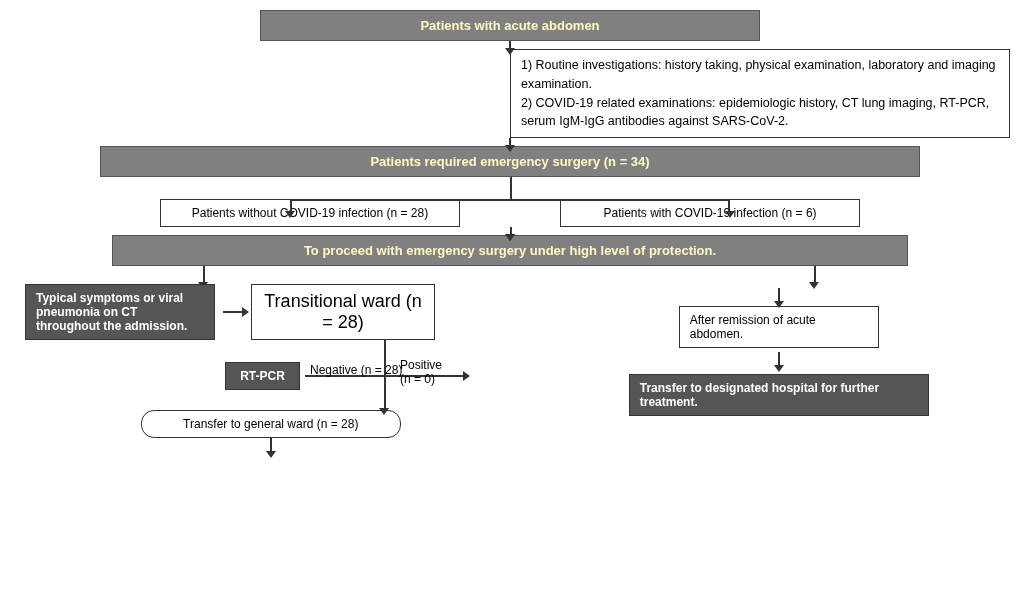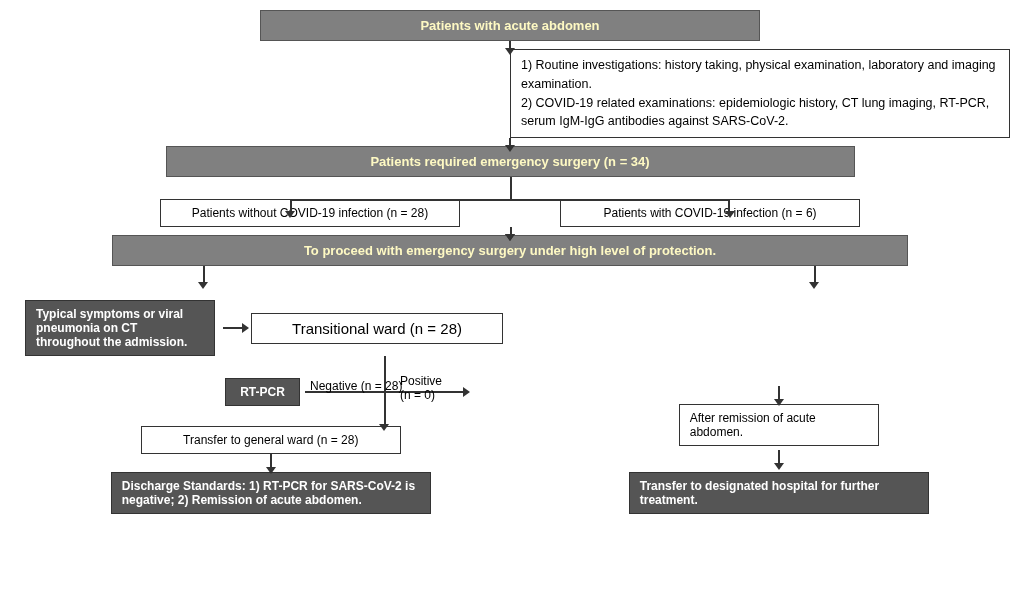--- a/index.html
+++ b/index.html
@@ -81,21 +81,21 @@
     <div class="white-box" style="width:500px; font-size:12.5px; line-height:1.5;">
       <span>1) Routine investigations: history taking, physical examination, laboratory and imaging examination.<br>2) COVID-19 related examinations: epidemiologic history, CT lung imaging, RT-PCR, serum IgM-IgG antibodies against SARS-CoV-2.</span>
     </div>
   </div>
 
   <div style="display:flex; justify-content:center;">
     <div class="arrow-down" style="height:8px;"></div>
   </div>
 
   <div style="display:flex; justify-content:center;">
-    <div class="gray-box" style="width:689px;">
+    <div class="gray-box" style="width:820px;">
       <span>Patients required emergency surgery (n = 34)</span>
     </div>
   </div>
 
   <div style="display:flex; justify-content:center; align-items:flex-start; height:22px; position:relative; width:700px; margin:0 auto;">
 
     <div style="position:absolute; left:50%; top:0; width:2px; height:22px; background:#333;"></div>
 
     <div style="position:absolute; left:130px; top:22px; width:440px; height:2px; background:#333;"></div>
 
@@ -134,33 +134,33 @@
 
   <div style="display:flex; width:970px; margin:0 auto; position:relative; height:18px;">
 
     <div style="position:absolute; left:178px; top:0; width:2px; height:18px; background:#333;"></div>
     <div style="position:absolute; left:173px; top:16px; border-left:5px solid transparent; border-right:5px solid transparent; border-top:7px solid #333;"></div>
 
     <div style="position:absolute; left:789px; top:0; width:2px; height:18px; background:#333;"></div>
     <div style="position:absolute; left:784px; top:16px; border-left:5px solid transparent; border-right:5px solid transparent; border-top:7px solid #333;"></div>
   </div>
 
-  <div style="display:flex; width:970px; margin:16px auto; align-items:flex-end; gap:16px;">
+  <div style="display:flex; width:970px; margin:0 auto; align-items:flex-start; gap:16px;">
 
     <div style="width:500px; display:flex; flex-direction:column; align-items:center; position:relative;">
 
       <div style="display:flex; width:100%; align-items:center; gap:8px;">
         <div class="dark-box" style="width:190px; font-size:12px; font-weight:bold; text-align:left;">
           <span>Typical symptoms or viral pneumonia on CT throughout the admission.</span>
         </div>
 
         <div style="width:20px; height:2px; background:#333; position:relative;">
           <div style="position:absolute; right:-6px; top:-4px; border-top:5px solid transparent; border-bottom:5px solid transparent; border-left:7px solid #333;"></div>
         </div>
-        <div class="white-box center" style="width:252px; font-size:15px;">
+        <div class="white-box center" style="width:184px; font-size:18px;">
           <span>Transitional ward (n = 28)</span>
         </div>
       </div>
 
       <div style="display:flex; width:100%; margin-top:0; position:relative; height:80px;">
 
         <div style="position:absolute; left:359px; top:0; width:2px; height:35px; background:#333;"></div>
 
         <div style="position:absolute; left:280px; top:35px; width:80px; height:2px; background:#333;"></div>
 
@@ -177,31 +177,28 @@
         <div style="position:absolute; left:375px; top:18px; font-size:12px;">
           <span>Positive</span><br>
           <span>(n = 0)</span>
         </div>
 
         <div style="position:absolute; left:285px; top:23px; font-size:12px;">
           <span>Negative (n = 28)</span>
         </div>
       </div>
 
-      <div class="white-box center" style="width:260px; font-size:12px; margin-top:-10px;">
+      <div class="white-box center" style="width:260px; font-size:12px; margin-top:-10px;border-radius:13px;">
         <span>Transfer to general ward (n = 28)</span>
       </div>
 
       <div style="position:relative; height:14px; width:2px; background:#333; margin:0 auto;">
         <div style="position:absolute; left:-4px; bottom:-6px; border-left:5px solid transparent; border-right:5px solid transparent; border-top:7px solid #333;"></div>
       </div>
 
-      <div class="dark-box" style="width:320px; font-size:12px; text-align:left; margin-top:4px; font-weight:bold;">
-        <span>Discharge Standards: 1) RT-PCR for SARS-CoV-2 is negative; 2) Remission of acute abdomen.</span>
-      </div>
     </div>
 
     <div style="width:470px; display:flex; flex-direction:column; align-items:center; padding-left:30px;">
 
       <div style="position:relative; height:14px; width:2px; background:#333; margin:4px auto;">
         <div style="position:absolute; left:-4px; bottom:-6px; border-left:5px solid transparent; border-right:5px solid transparent; border-top:7px solid #333;"></div>
       </div>
 
       <div class="white-box" style="width:200px; font-size:12px;">
         <span>After remission of acute abdomen.</span>

